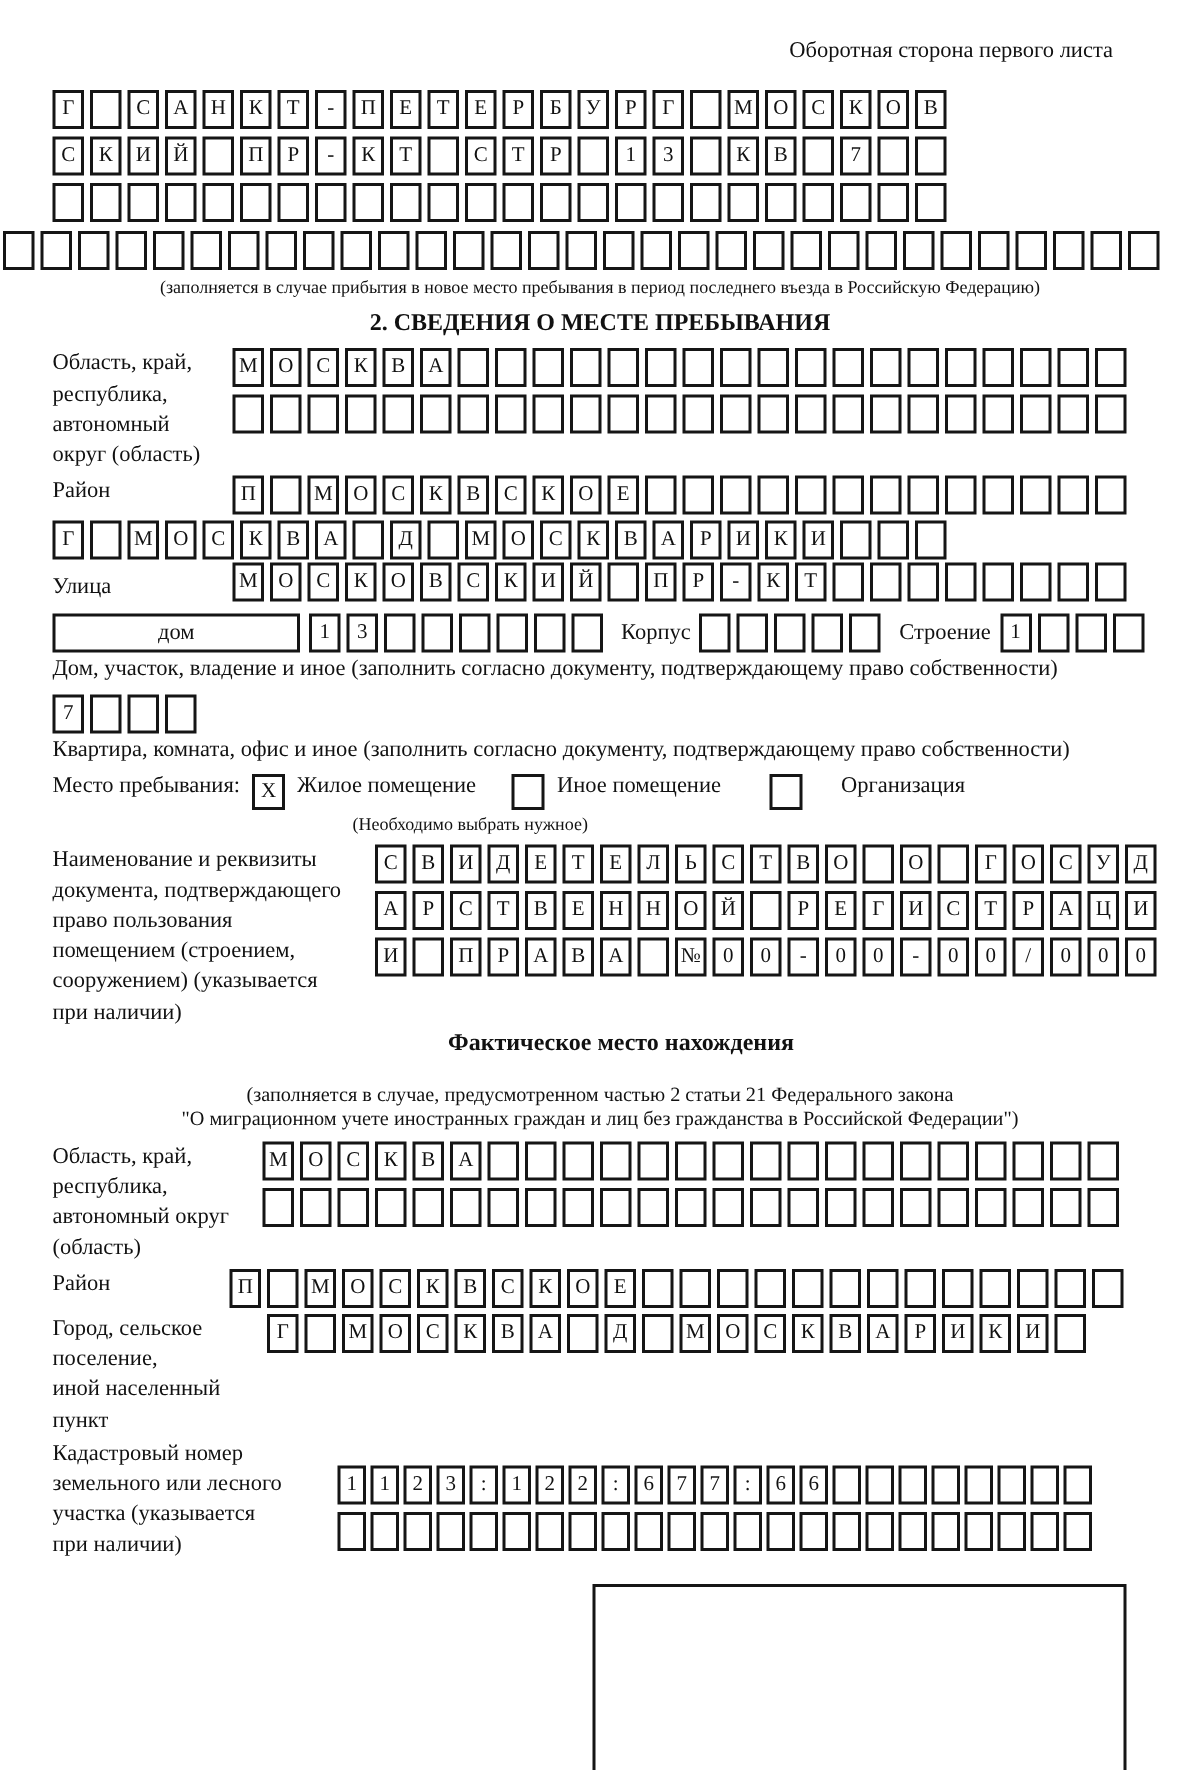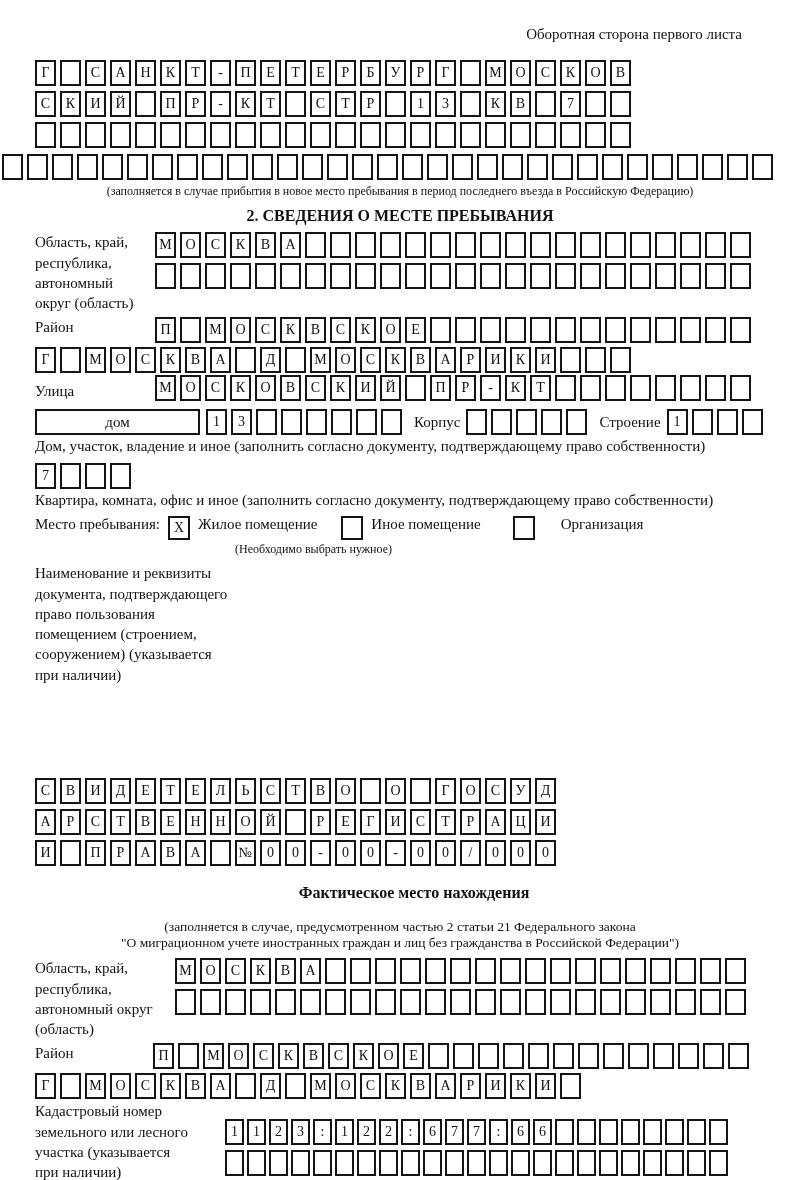--- a/index.html
+++ b/index.html
@@ -372,21 +372,21 @@
   <span>Место пребывания:</span>
   <span class="chk">X</span>
   <span>Жилое помещение</span>
   <span class="chk" style="margin-left:24px;"></span>
   <span>Иное помещение</span>
   <span class="chk" style="margin-left:32px;"></span>
   <span style="margin-left:18px;">Организация</span>
 </div>
 <div class="stay-note">(Необходимо выбрать нужное)</div>
 
-<div class="fieldrow" style="margin-top:6px;flex-direction:column;">
+<div class="fieldrow" style="margin-top:6px;">
   <div class="lbl lbl-w215">Наименование и реквизиты
 документа, подтверждающего
 право пользования
 помещением (строением,
 сооружением) (указывается
 при наличии)</div>
   <div class="rows">
     <div class="cbrow">
         <div class="cb">С</div>
         <div class="cb">В</div>
@@ -452,21 +452,21 @@
         <div class="cb">0</div>
         <div class="cb">0</div>
         <div class="cb">/</div>
         <div class="cb">0</div>
         <div class="cb">0</div>
         <div class="cb">0</div>
       </div>
   </div>
 </div>
 
-<div class="sec-title" style="margin-top:18px;padding-left:28px;">Фактическое место нахождения</div>
+<div class="sec-title" style="margin-top:2px;padding-left:28px;">Фактическое место нахождения</div>
 <div class="fact-note">(заполняется в случае, предусмотренном частью 2 статьи 21 Федерального закона</div>
 <div class="fact-note" style="margin-top:0;">"О миграционном учете иностранных граждан и лиц без гражданства в Российской Федерации")</div>
 
 <div class="fieldrow">
   <div class="lbl lbl-w140">Область, край,
 республика,
 автономный округ
 (область)</div>
   <div class="rows">
     <div class="cbrow">
@@ -546,20 +546,22 @@
       <div class="cb"></div>
       <div class="cb"></div>
       <div class="cb"></div>
       <div class="cb"></div>
       <div class="cb"></div>
       <div class="cb"></div>
     </div>
 </div>
 
 <div class="fieldrow" style="margin-top:4px;">
+  <div class="lbl lbl-w143">Город, сельское поселение,
+иной населенный пункт</div>
   <div class="cbrow">
       <div class="cb">Г</div>
       <div class="cb"></div>
       <div class="cb">М</div>
       <div class="cb">О</div>
       <div class="cb">С</div>
       <div class="cb">К</div>
       <div class="cb">В</div>
       <div class="cb">А</div>
       <div class="cb"></div>

